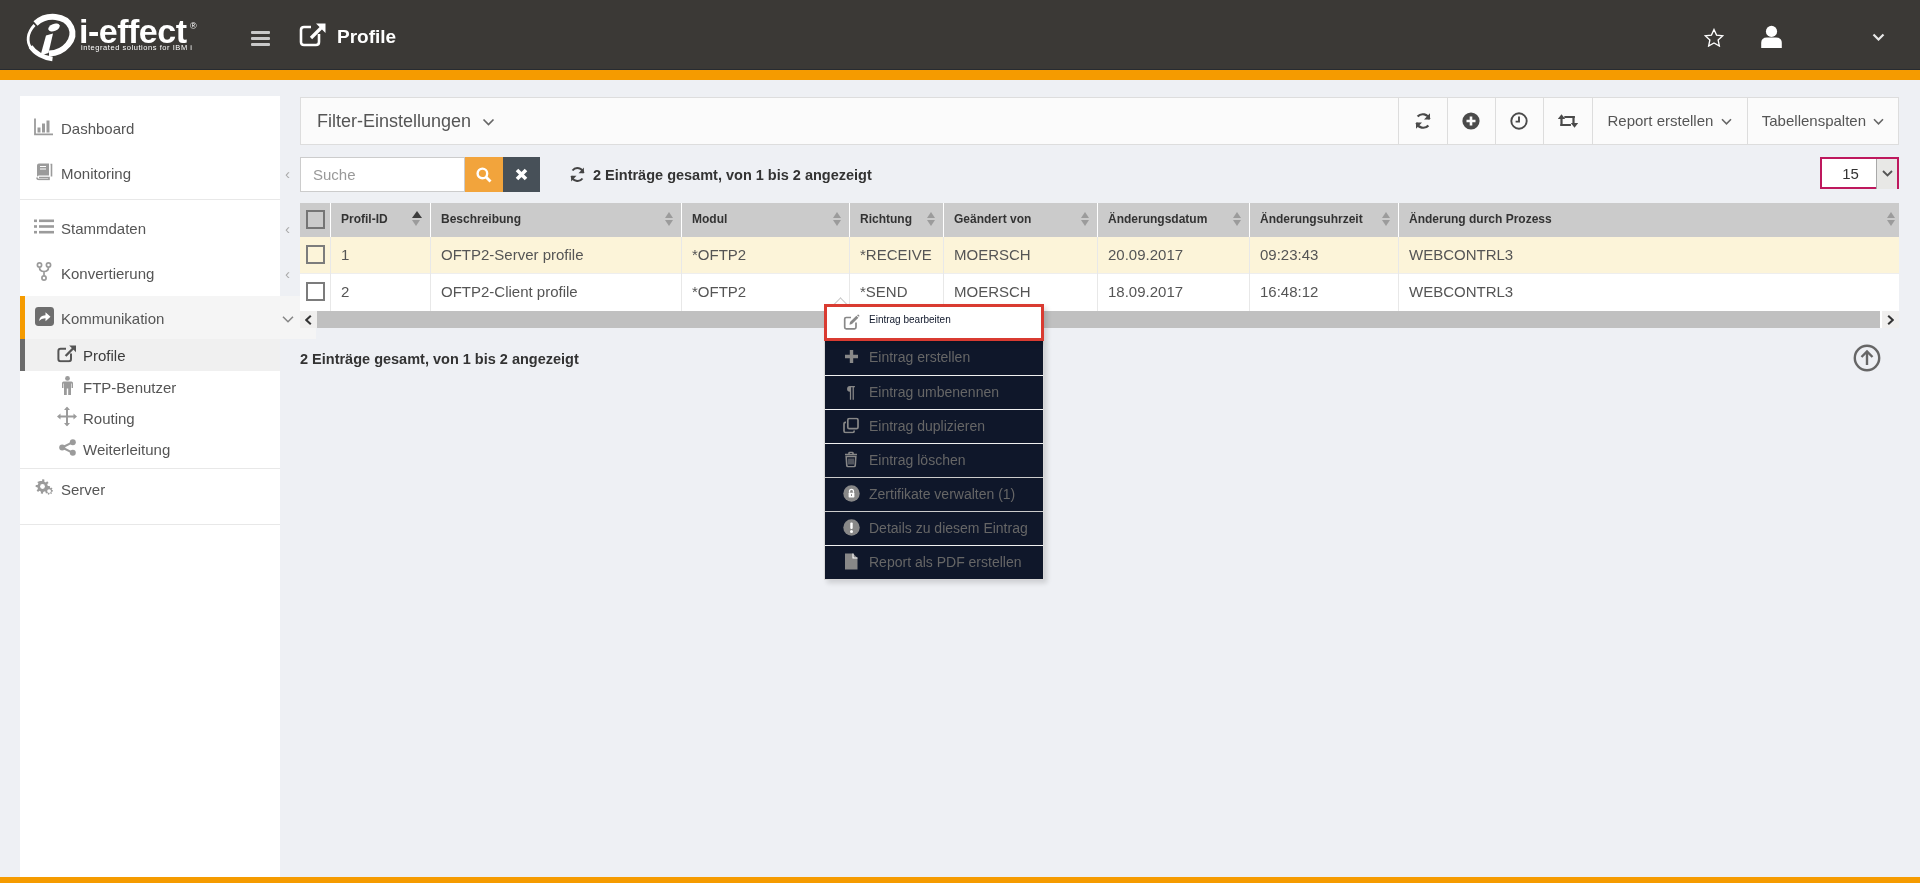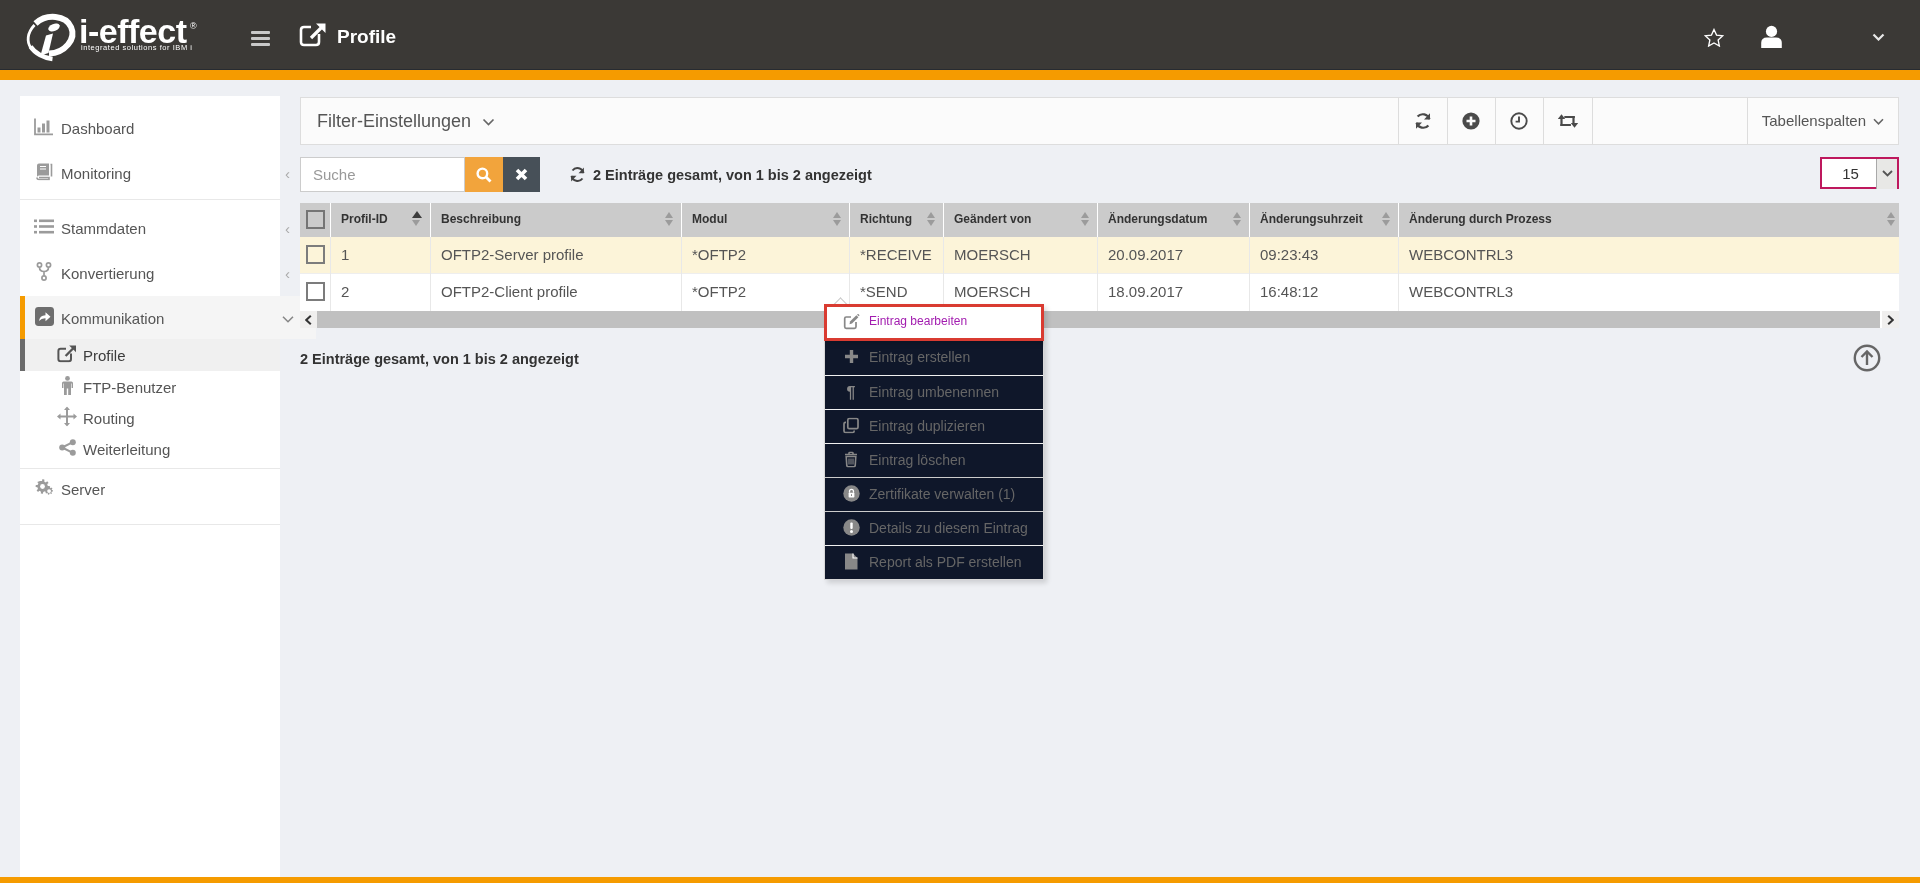--- a/index.html
+++ b/index.html
@@ -59,21 +59,21 @@
 .sort { position:absolute; } .sort span { display:block; }
 .sort .up { width:0; height:0; border-left:4px solid transparent; border-right:4px solid transparent; border-bottom:6px solid #9b9b9b; margin-bottom:2px; }
 .sort .dn { width:0; height:0; border-left:4px solid transparent; border-right:4px solid transparent; border-top:6px solid #9b9b9b; }
 
 #hscroll { position:absolute; left:0; top:108px; width:1599px; height:17px; background:#fff; }
 #hscroll .btn { position:absolute; top:0; width:17px; height:17px; background:#f0efee; text-align:center; line-height:10px; }
 #hscroll .thumb { position:absolute; left:17px; top:0; width:1563px; height:17px; background:#c0c0c0; }
 
 
 #cmenu { position:absolute; left:824px; top:304px; width:220px; }
-#citem1 { position:relative; z-index:1; height:37px; border:3px solid #d93b31; background:#fff; box-shadow:3px 3px 5px rgba(0,0,0,0.14); font-size:12px; color:#a21caf;text-align:center; }
+#citem1 { position:relative; z-index:1; height:37px; border:3px solid #d93b31; background:#fff; box-shadow:3px 3px 5px rgba(0,0,0,0.14); font-size:10px; color:#0f172a;text-align:center; }
 #citem1 .ic { position:absolute; left:16px; top:50%; transform:translateY(-50%); width:16px; text-align:center; }
 #citem1 .tx { position:absolute; left:42px; top:7px; }
 #cmlist { border:1px solid #d8d8d8; border-top:0; background:#fff; box-shadow:3px 3px 5px rgba(0,0,0,0.14); }
 .citem { position:relative; height:34px; border-top:1px solid #f0f0f0; font-size:14px; color:#666; background:#0f172a; }
 .citem.nb { border-top:0; }
 .citem .ic { position:absolute; left:18px; top:50%; transform:translateY(-50%); width:16px; text-align:center; }
 .citem .tx { position:absolute; left:44px; top:8px; }
 #pointer { position:absolute; left:10px; top:-4px; width:13px; height:13px; background:#fff; border-top:1px solid #c9c9c9; border-left:1px solid #c9c9c9; transform:rotate(45deg); z-index:0; }
 </style>
 </head>
@@ -272,20 +272,23 @@
         <g fill="#4a4a4a">
           <path d="M0.3 5 L4 0.3 L7.7 5 Z"></path>
           <rect x="2.9" y="3.5" width="2.2" height="8.5"></rect>
           <rect x="2.9" y="10" width="10.5" height="2"></rect>
           <rect x="6.8" y="2" width="10.5" height="2"></rect>
           <rect x="14.9" y="2" width="2.2" height="8.5"></rect>
           <path d="M13.3 9 L20.7 9 L17 13.7 Z"></path>
         </g>
       </svg>
     </div>
+  <div class="ftext" style="left:1291px;width:155px">Report erstellen <svg style="margin-left:3px" width="11" height="8" viewBox="0 0 11 8">
+        <path d="M1 1.3 L5.5 5.8 L10 1.3" fill="none" stroke="#666" stroke-width="1.6"></path>
+      </svg></div>
   <div class="ftext" style="left:1446px;width:152px">Tabellenspalten <svg style="margin-left:3px" width="11" height="8" viewBox="0 0 11 8">
         <path d="M1 1.3 L5.5 5.8 L10 1.3" fill="none" stroke="#666" stroke-width="1.6"></path>
       </svg></div>
 </div>
 
 <div id="searchwrap">
   <div id="searchinput">Suche</div>
   <div id="searchbtn">
     <svg style="position:absolute;left:11px;top:10px" width="16" height="16" viewBox="0 0 16 16">
       <circle cx="6.4" cy="6.4" r="4.8" fill="none" stroke="#fff" stroke-width="2.4"></circle>

